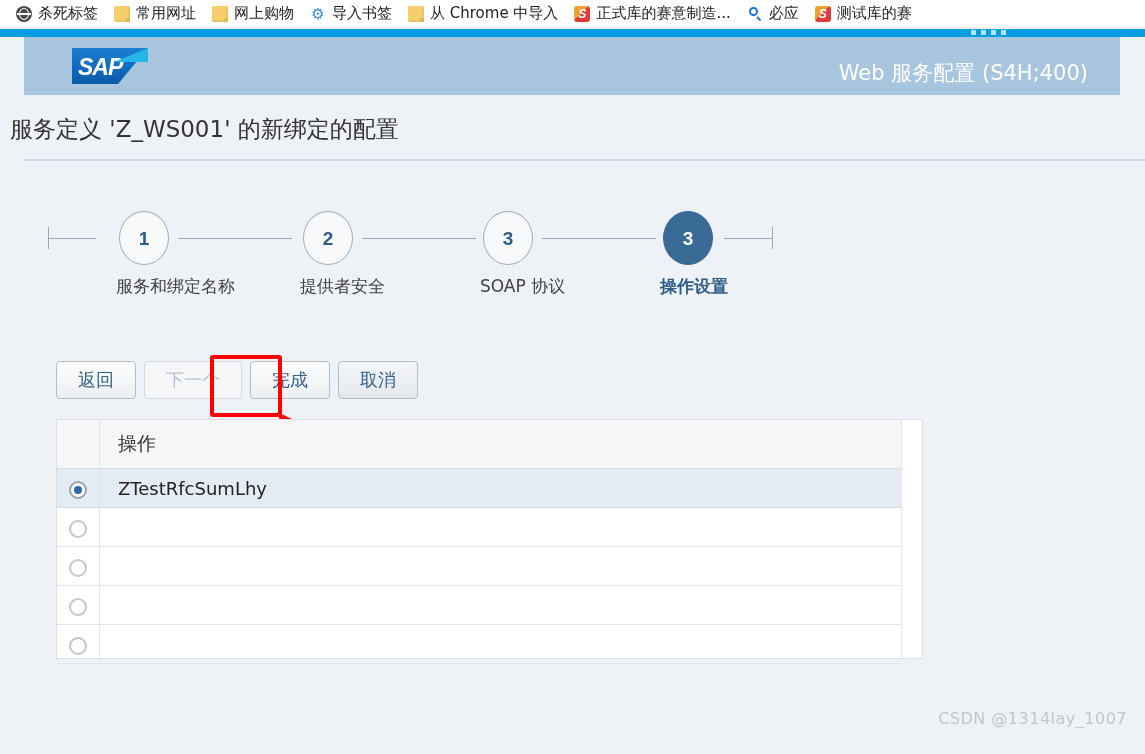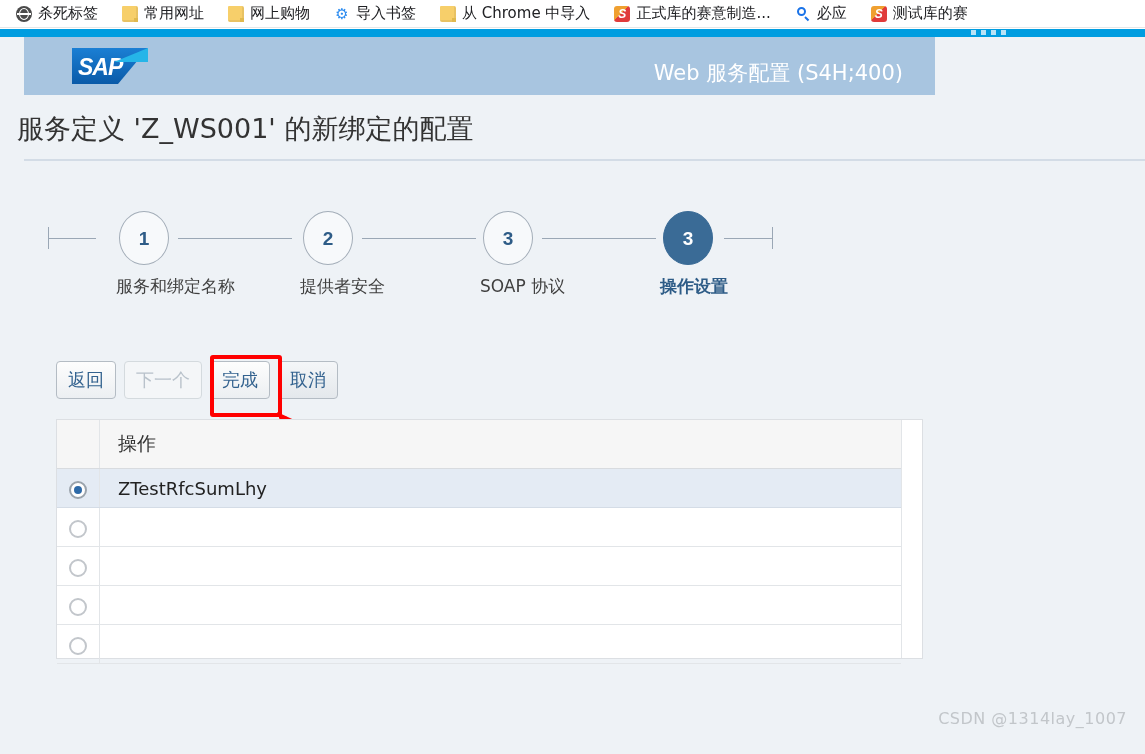--- a/index.html
+++ b/index.html
@@ -16,21 +16,21 @@
   }
 
   
   .bookmark-bar {
     height: 28px;
     background: #ffffff;
     display: flex;
     align-items: center;
     padding: 0 8px;
     box-sizing: border-box;
-    gap: 8px;
+    gap: 0px;
     border-bottom: 1px solid #e6e6e6;
   }
   .bm-item {
     display: flex;
     align-items: center;
     gap: 6px;
     padding: 2px 8px;
     border-radius: 3px;
     white-space: nowrap;
     cursor: default;
@@ -150,21 +150,21 @@
   }
   .shell-dots span {
     display: block;
     width: 5px; height: 5px;
     background: #b8e3f6;
   }
   .header-band {
     position: absolute;
     left: 24px;
     top: 8px;
-    width: 911px;
+    width: 1096px;
     height: 58px;
     background: #a8c5e0;
     display: flex;
     align-items: center;
   }
   .sap-logo {
     position: absolute;
     left: 48px;
     top: 11px;
     width: 76px;
@@ -211,23 +211,23 @@
     position: absolute;
     left: 0;
     top: 74px;
     width: 1145px;
     height: 52px;
     background: #eef2f6;
     display: flex;
     align-items: center;
   }
   .page-title {
-    font-size: 27px;
+    font-size: 23px;
     color: #333333;
-    padding-left: 17px;
+    padding-left: 10px;
     font-family: "DejaVu Sans", "Liberation Sans", sans-serif;
     white-space: nowrap;
   }
   .title-sep {
     position: absolute;
     left: 24px;
     top: 130px;
     width: 1121px;
     height: 2px;
     background: #d3dce6;
@@ -295,21 +295,21 @@
   .toolbar {
     position: absolute;
     left: 56px;
     top: 332px;
     display: flex;
     gap: 8px;
   }
   .btn {
     min-width: 54px;
     height: 38px;
-    padding: 0 11px;
+    padding: 0 21px;
     border: 1px solid #b4bcc4;
     border-radius: 4px;
     background: linear-gradient(180deg, #fdfdfd 0%, #eceff2 100%);
     color: #33628f;
     font-size: 18px;
     font-family: "DejaVu Sans", "Liberation Sans", sans-serif;
     cursor: pointer;
     line-height: 36px;
     text-align: center;
     box-sizing: border-box;

